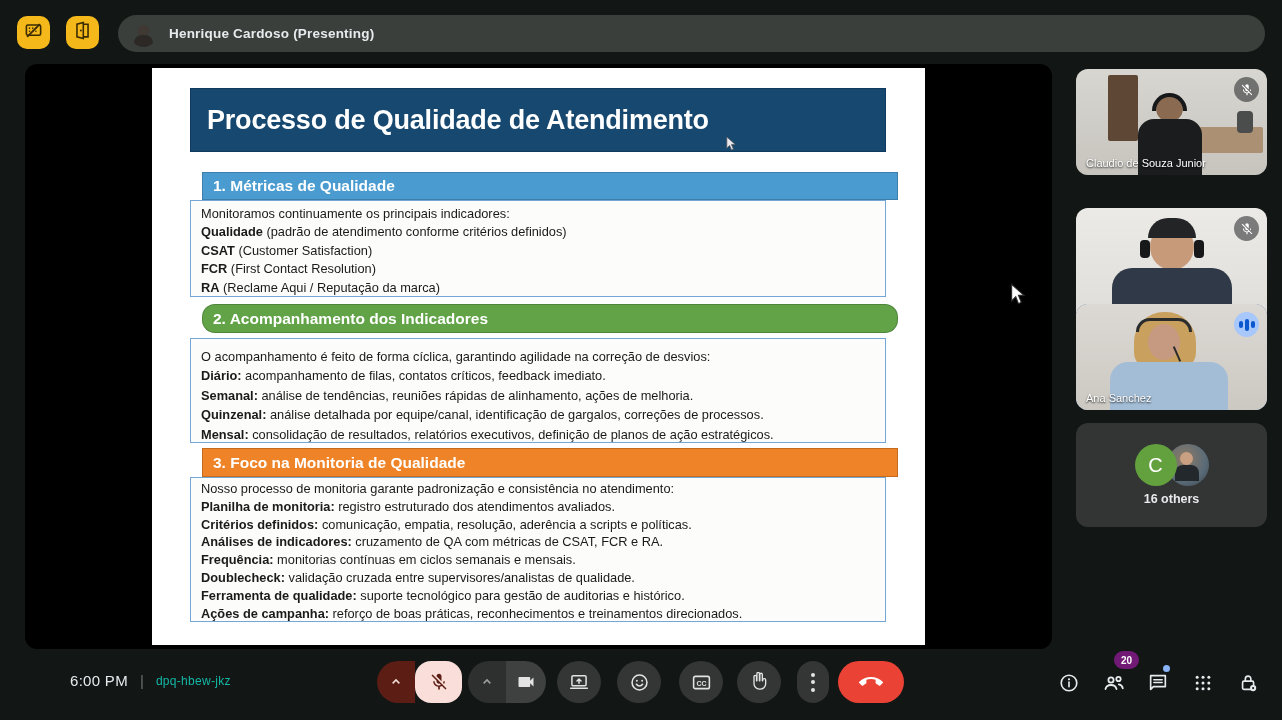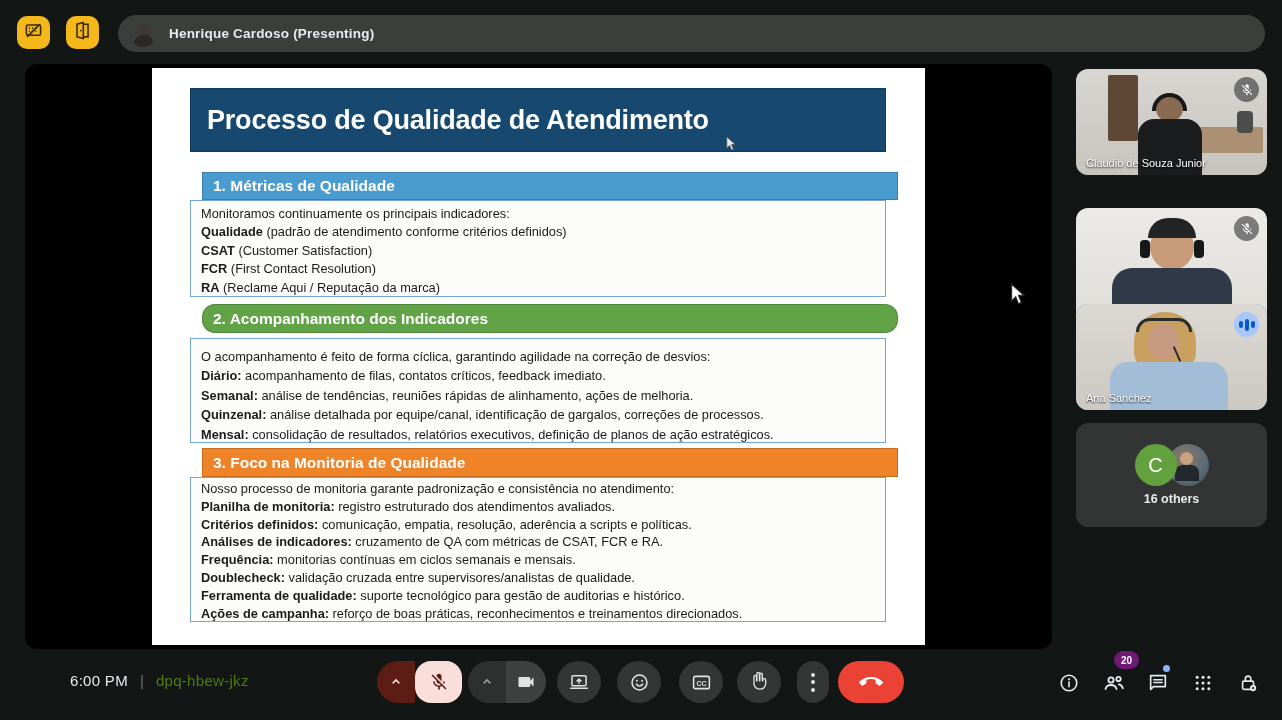--- a/index.html
+++ b/index.html
@@ -56,21 +56,21 @@
   .av.green { background:#63a03e; color:#fff; font-size:20px; font-weight:500; z-index:1; }
   .av.photo { margin-left:-10px; background:radial-gradient(circle at 40% 35%, #8d7b66 0%, #5a6b78 60%, #39444c 100%); position:relative; overflow:hidden; }
   .av.photo::before{ content:""; position:absolute; left:13px; top:8px; width:13px; height:13px; border-radius:50%; background:#caa083; }
   .av.photo::after{ content:""; position:absolute; left:8px; top:21px; width:24px; height:16px; border-radius:8px 8px 0 0; background:#23282c; }
   .others-label { color:#e8eaed; font-size:12.5px; font-weight:700; }
 
   
   .bb-left { position:absolute; left:26px; top:672px; display:flex; align-items:center; gap:12px;margin-left:44px; }
   .bb-time { color:#e8eaed; font-size:15px; font-weight:500; letter-spacing:.3px; }
   .bb-sep  { color:#6b6f6e; font-size:15px; }
-  .bb-code { color:#4d7c0f; font-size:15px; letter-spacing:.3px; }
+  .bb-code { color:#14b8a6; font-size:12px; letter-spacing:.3px; }
 
   .ctl { position:absolute; top:661px; height:42px; display:flex; align-items:center; justify-content:center; cursor:pointer; }
   .seg-chevron { width:38px; border-radius:21px 0 0 21px; }
   .circle44 { width:44px; border-radius:50%; background:#333635; }
   .mic-chev { background:#5b1d14; }
   .mic-main { width:47px; border-radius:16px; background:#f9ded9; }
   .cam-chev { background:#2d302f; }
   .cam-main { width:40px; border-radius:0 21px 21px 0; background:#3e4140; }
   .more-btn { width:32px; border-radius:21px; background:#333635; flex-direction:column; gap:3.5px; }
   .more-btn i { width:4px; height:4px; border-radius:50%; background:#e3e3e3; display:block; }

